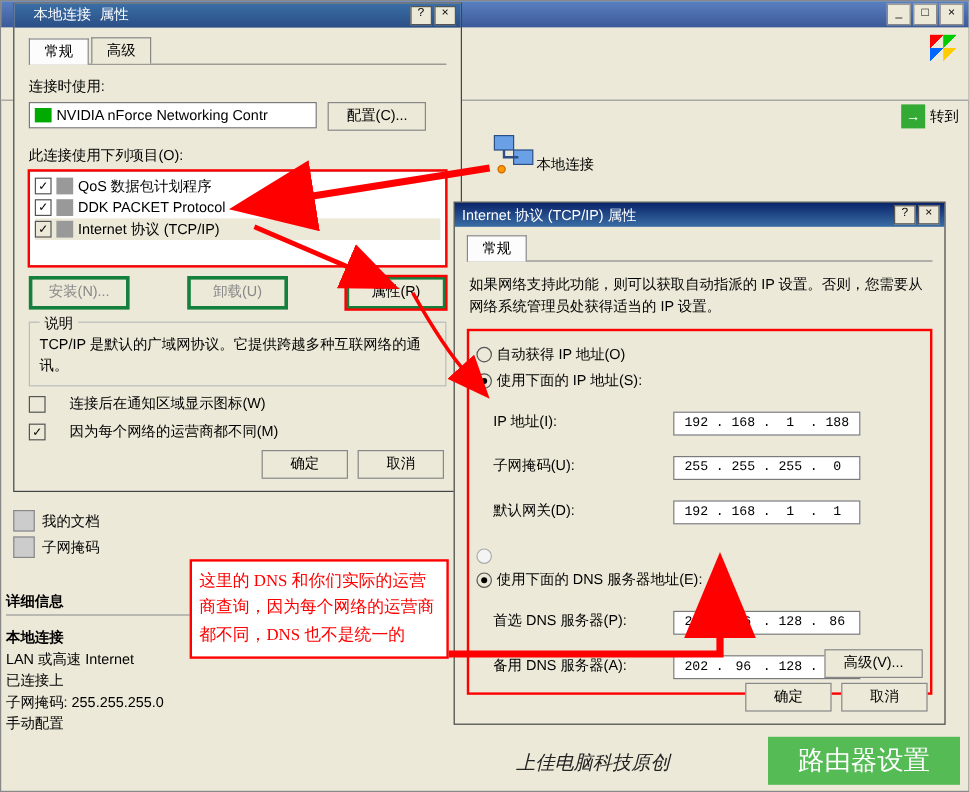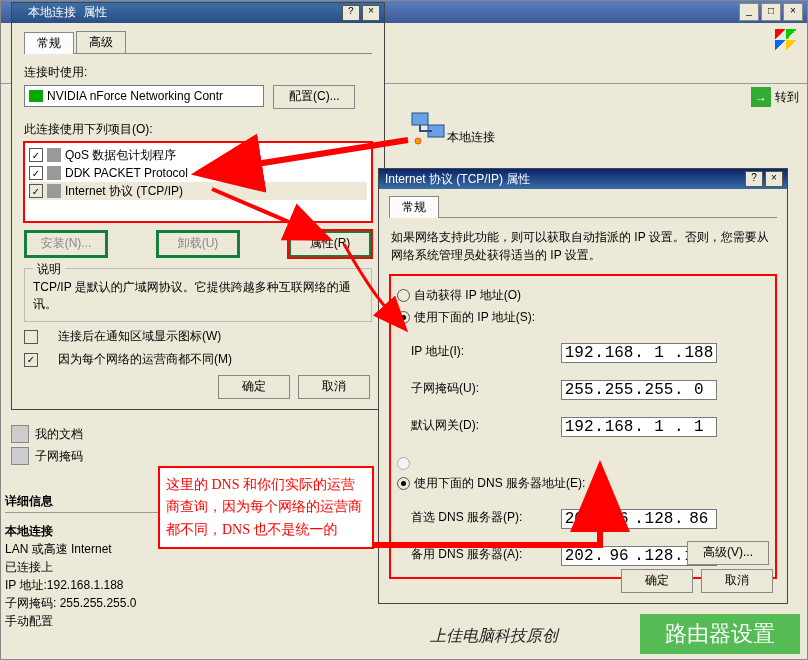--- a/index.html
+++ b/index.html
@@ -359,21 +359,21 @@
   }
   .field-row .lbl { flex: 0 0 150px; }
   .ip-input {
     width: 150px; height: 18px;
     background: #fff;
     border: 1px solid #7a7a7a;
     display: flex;
     align-items: center;
     justify-content: space-around;
     font-family: "Courier New", monospace;
-    font-size: 16px;
+    font-size: 11px;
     padding: 0 2px;
   }
   .ip-input span { flex: 1; text-align: center; }
   .red-box {
     border: 2px solid #f00;
     padding: 6px;
     margin: 2px 0;
   }
   .adv-btn {
     position: absolute;
@@ -480,21 +480,20 @@
       <span>子网掩码</span>
     </div>
   </div>
 
   <div class="details-pane">
     <div class="details-hdr">详细信息</div>
     <div style="height:6px"></div>
     <div class="details-conn">本地连接</div>
     <div class="details-line">LAN 或高速 Internet</div>
     <div class="details-line">已连接上</div>
-    <div class="details-line">IP 地址:192.168.1.188</div>
     <div class="details-line">子网掩码: 255.255.255.0</div>
     <div class="details-line">手动配置</div>
   </div>
 </div>
 
 <div class="dlg1">
   <div class="dlg1-title">
     <span>本地连接 属性</span>
     <div class="dlg1-ctrls">
       <div>?</div>

